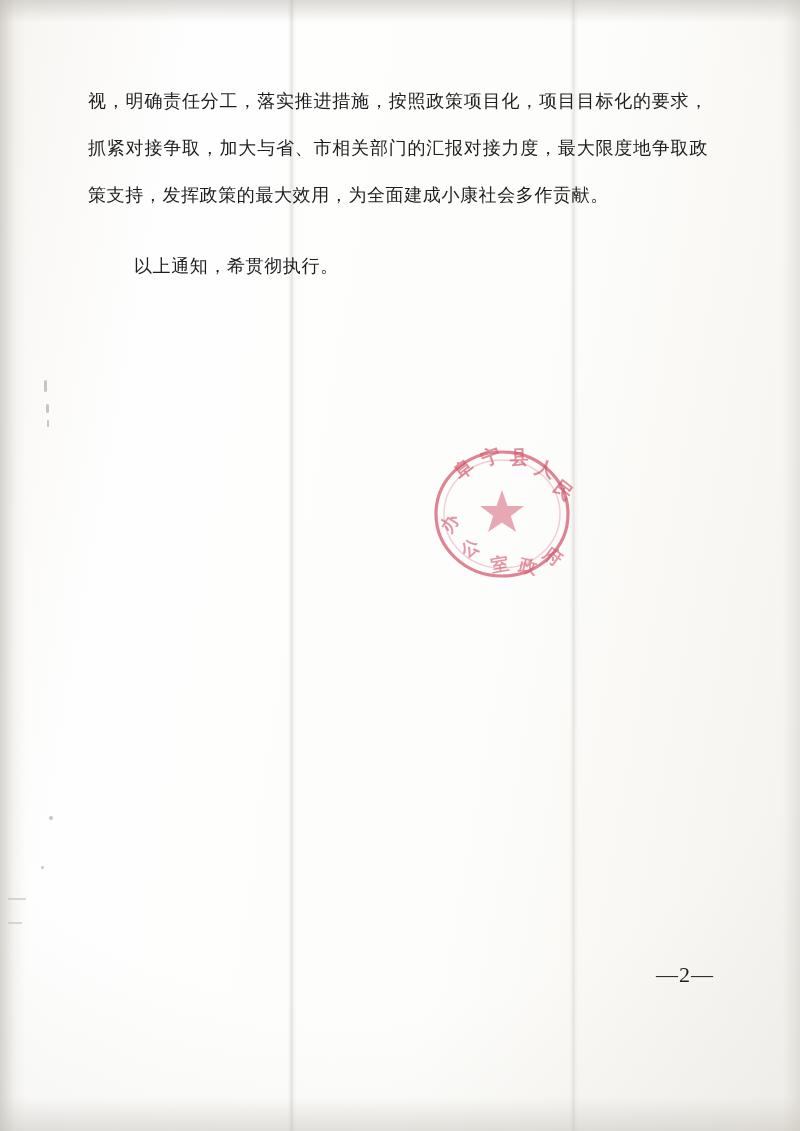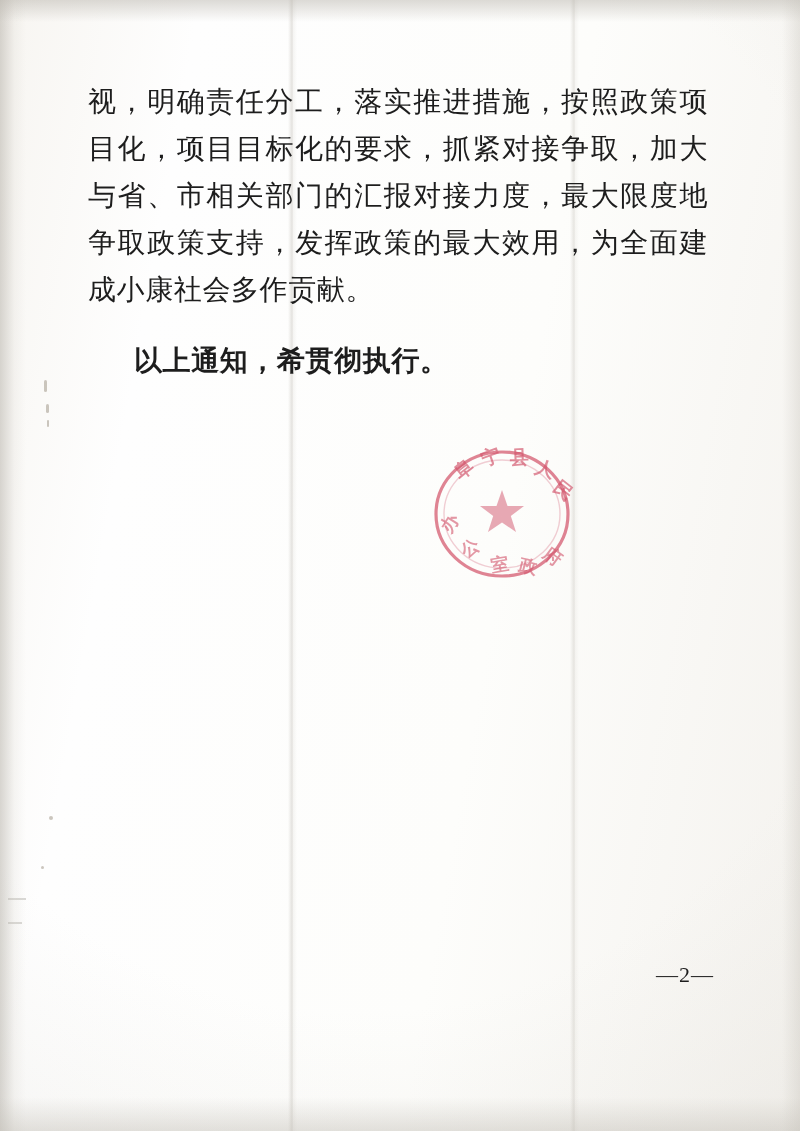--- a/index.html
+++ b/index.html
@@ -81,32 +81,32 @@
   }
 
   
   .doc-body {
     position: absolute;
     left: 88px;
     top: 78px;
     width: 620px;
   }
   .para {
-    font-size: 28px;
+    font-size: 18px;
     line-height: 47px;
     color: #1d1d1d;
     letter-spacing: 0.6px;
     text-align: justify;
     text-justify: inter-character;
     font-family: "Liberation Serif", "DejaVu Serif", serif;
   }
   .para-indent {
     text-indent: 46px;
   }
-  .para-gap-1 { margin-top: 24px; font-weight: bold; }
+  .para-gap-1 { margin-top: 24px; }
   .para-gap-2 { margin-top: 44px; }
 
   
   .signature {
     position: absolute;
     left: 406px;
     top: 486px;
     font-size: 22.5px;
     line-height: 42px;
     color: #1d1d1d;

